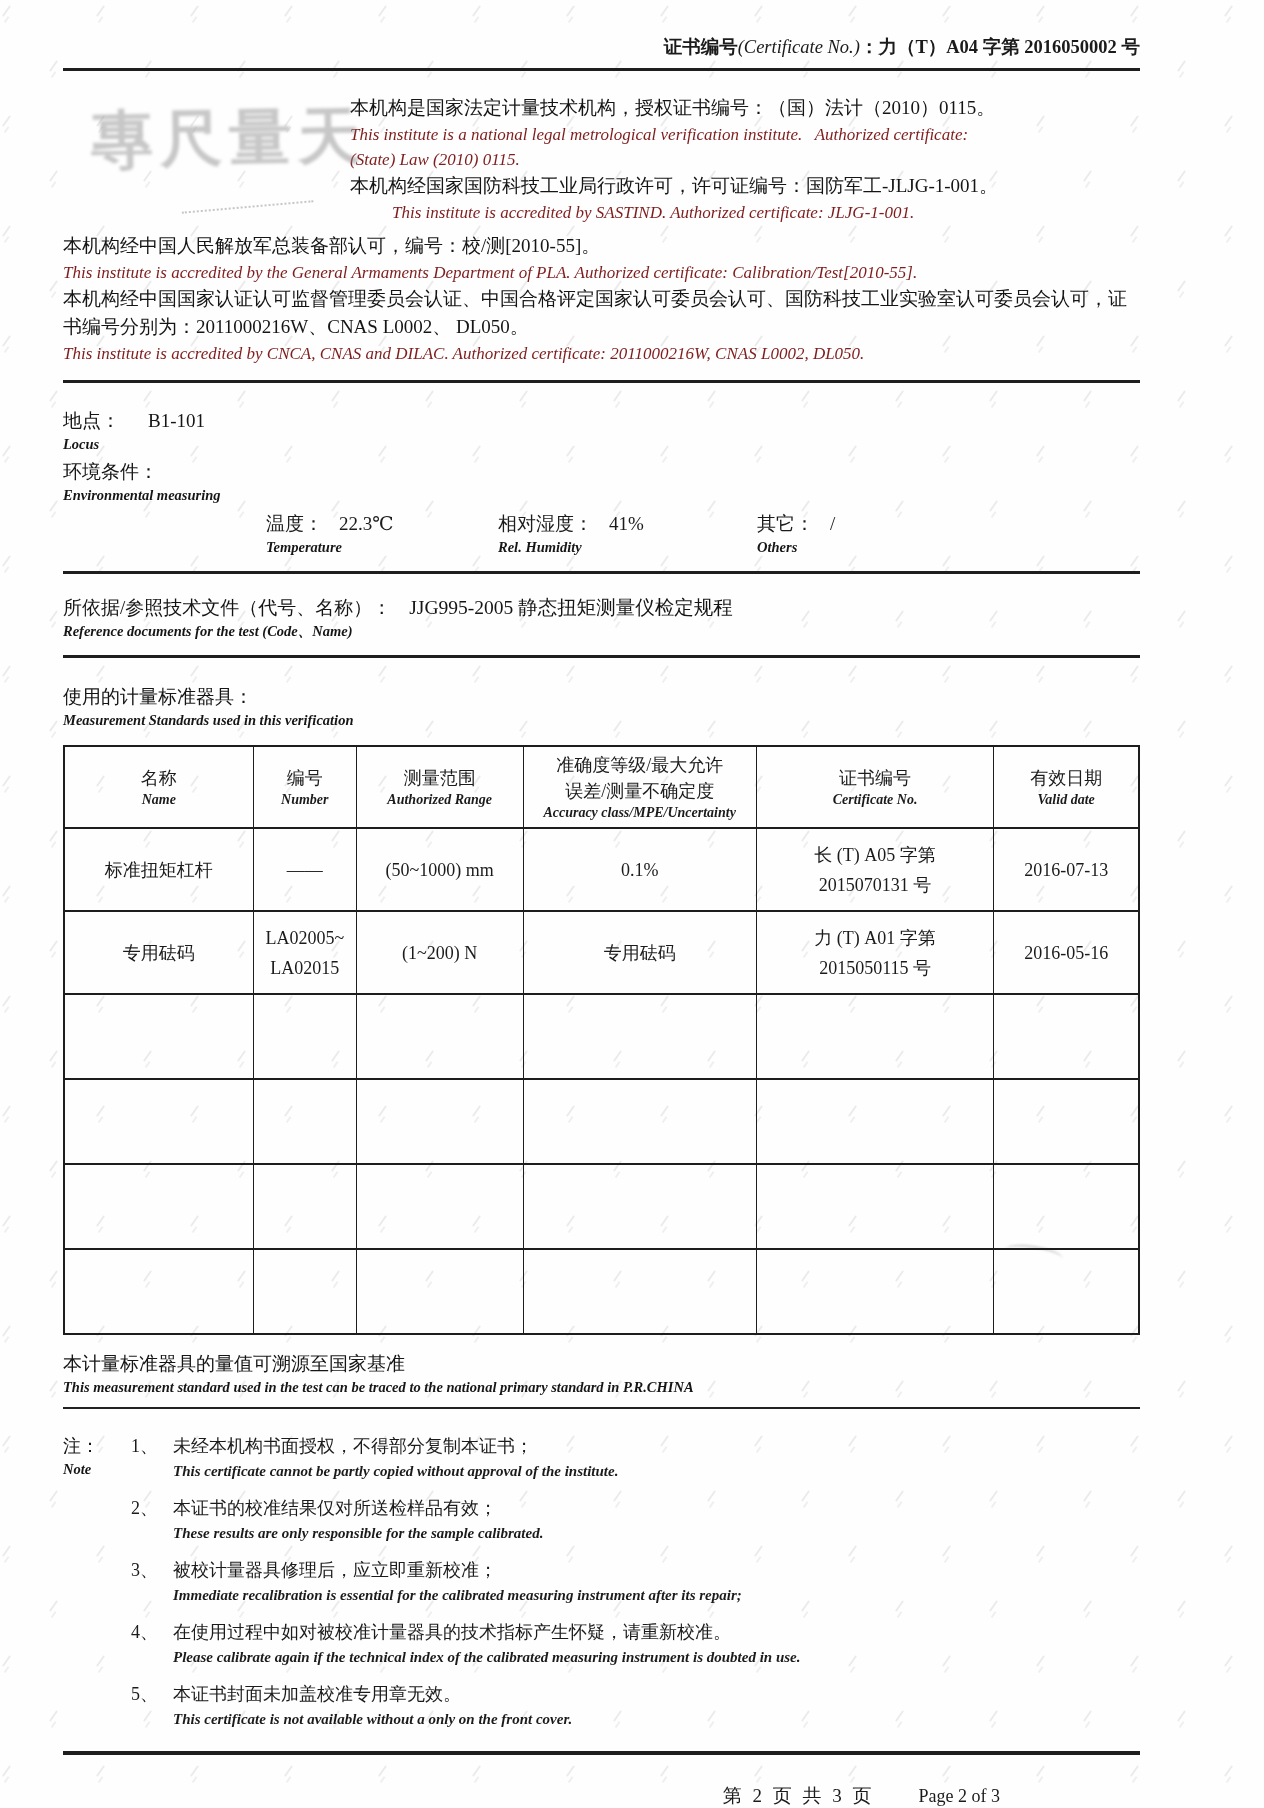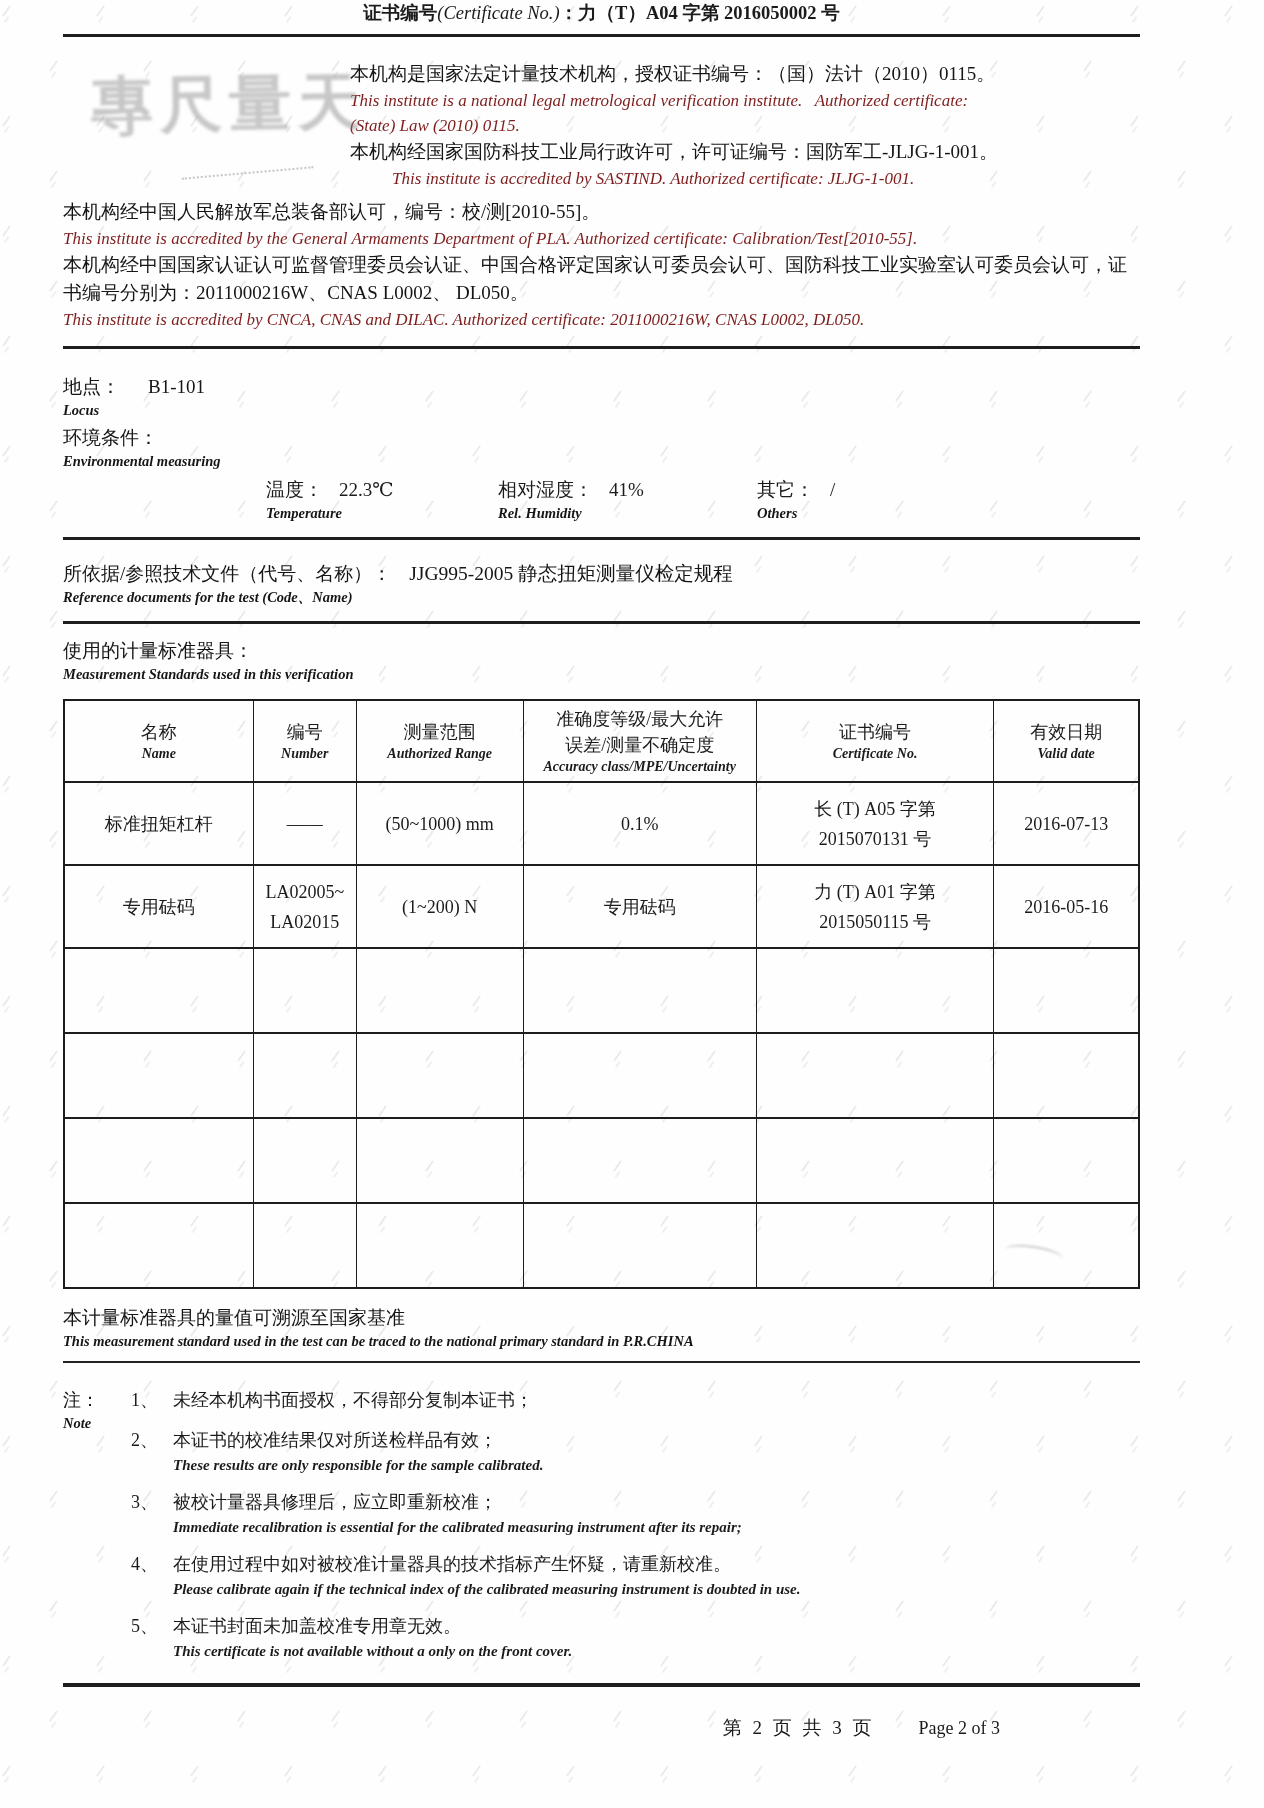--- a/index.html
+++ b/index.html
@@ -17,21 +17,21 @@
   .content { position:relative; z-index:1; margin:0 124px 0 63px; }
 
   .hr3 { height:3px; background:#1e1e1e; }
   .hr2 { height:2px; background:#222; }
 
   .zh  { font-size:19px; line-height:28px; color:#151515; }
   .zh-sm { font-size:18px; line-height:27px; color:#151515; }
   .en-it { font-style:italic; font-size:17px; line-height:25px; color:#7f1d1d; }
   .lbl-en { font-style:italic; font-weight:bold; font-size:14.5px; line-height:19px; color:#161616; }
 
-  .header-row { text-align:center; font-size:18.5px; }
+  .header-row { padding-top:34px; text-align:right; font-size:18.5px; }
   .header-row .b { font-weight:bold; }
   .header-row .cert-en { font-style:italic; font-weight:normal; }
   .rule-top { margin-top:9px; }
 
   .intro { position:relative; margin-top:23px; min-height:260px; }
   .logo-stamp {
     position:absolute; left:28px; top:2px; font-size:62px; font-weight:bold;
     letter-spacing:7px; color:#909090; opacity:.5; filter:blur(1.4px);
     transform:rotate(-1deg); z-index:0;
   }
@@ -50,21 +50,21 @@
   .env-row { display:flex; margin-left:203px; margin-top:5px; }
   .env-item .line1 { font-size:19px; line-height:28px; }
   .env-item .line1 .v { display:inline-block; margin-left:16px; }
   .env-t { width:232px; }
   .env-h { width:259px; }
 
   .ref-block { margin-top:20px; }
   .ref-line .ref-val { display:inline-block; margin-left:18px; font-size:19.5px; font-weight:normal; }
   .rule-mid { margin-top:14px; }
 
-  .std-title { margin-top:13px; }
+  .std-title { margin-top:25px; }
 
   table.std { width:100%; border-collapse:collapse; margin-top:15px; table-layout:fixed; }
   table.std th, table.std td {
     border:1px solid #1d1d1d; border-top:2px solid #1d1d1d; border-bottom:2px solid #1d1d1d;
     text-align:center; vertical-align:middle; padding:2px 4px;
   }
   table.std { border:2px solid #1d1d1d; }
   th .h-zh { font-size:18px; line-height:26px; font-weight:normal; white-space:pre-line; }
   th .h-en { font-style:italic; font-weight:bold; font-size:14px; line-height:18px; }
   td.cell { font-size:18px; line-height:30px; white-space:pre-line; }
@@ -713,20 +713,21 @@
         <div class="note-left">
           <div class="zh-sm">注：</div>
           <div class="lbl-en">Note</div>
         </div>
         <div class="note-items">
           <div class="note-item">
             <div class="note-zh-line">
                 <span class="note-num">1、</span>
                 <span class="note-zh">未经本机构书面授权，不得部分复制本证书；</span>
               </div>
+            <div class="note-en">This certificate cannot be partly copied without approval of the institute.</div>
           </div>
           <div class="note-item">
             <div class="note-zh-line">
                 <span class="note-num">2、</span>
                 <span class="note-zh">本证书的校准结果仅对所送检样品有效；</span>
               </div>
             <div class="note-en">These results are only responsible for the sample calibrated.</div>
           </div>
           <div class="note-item">
             <div class="note-zh-line">

